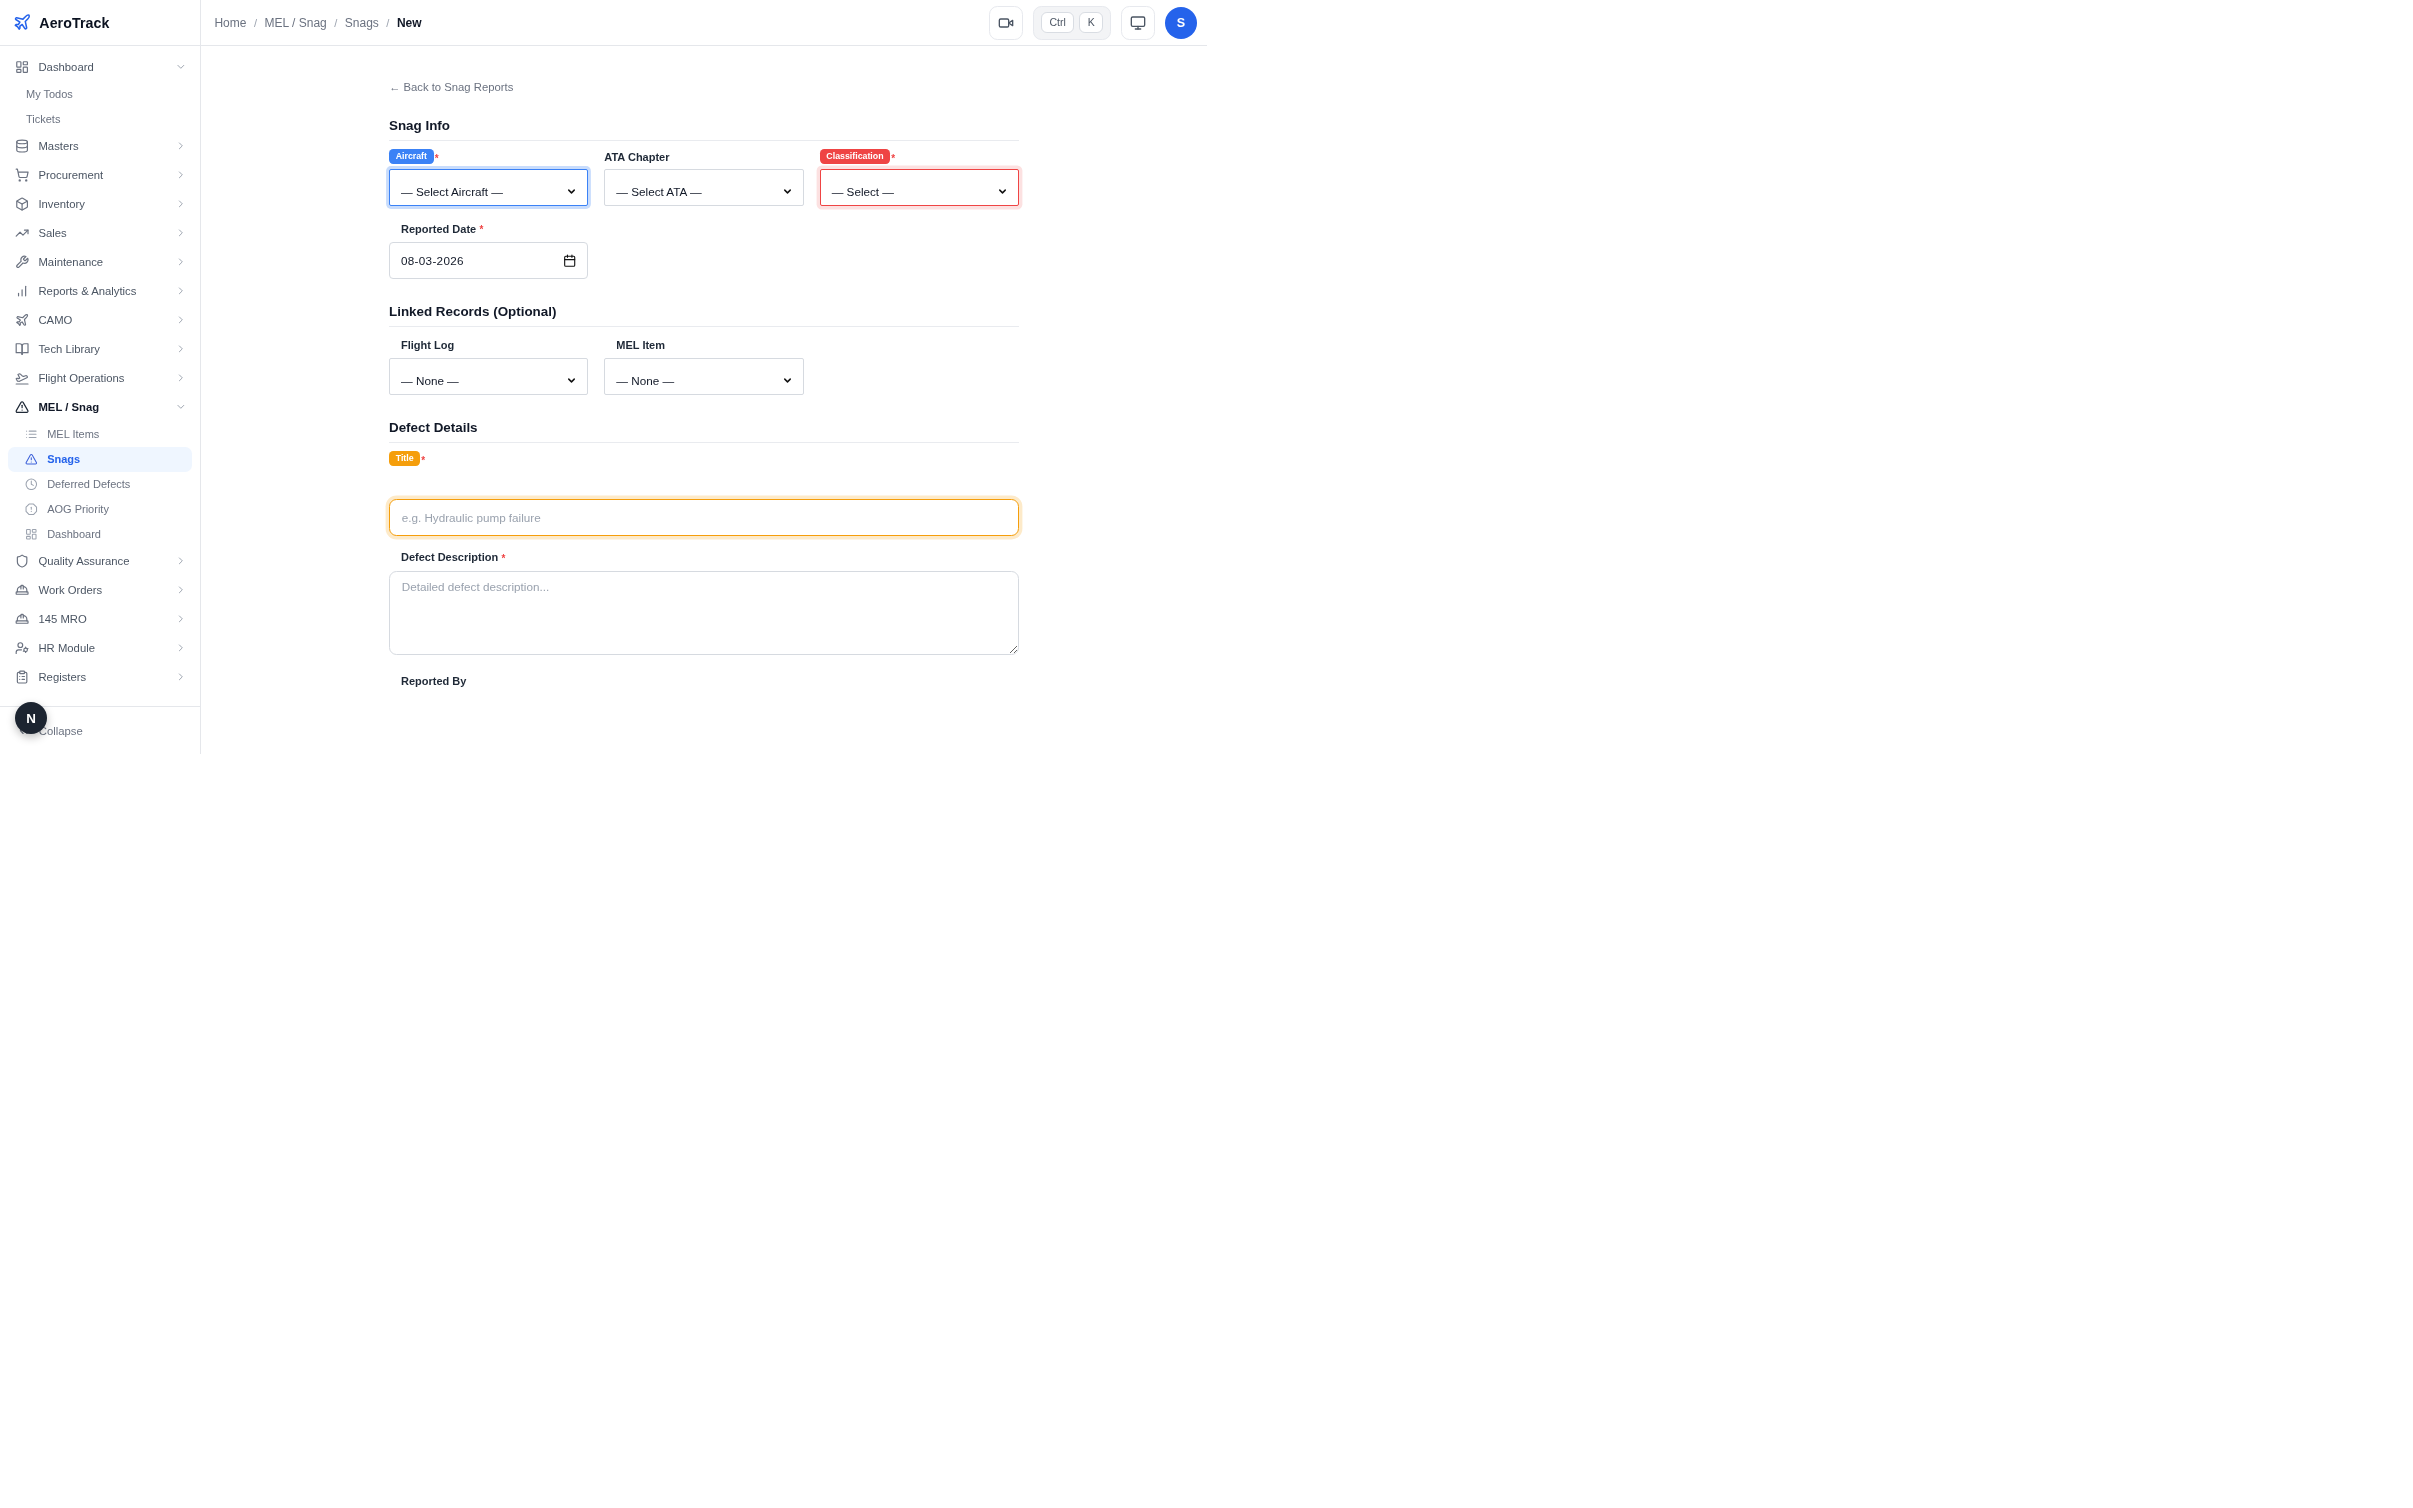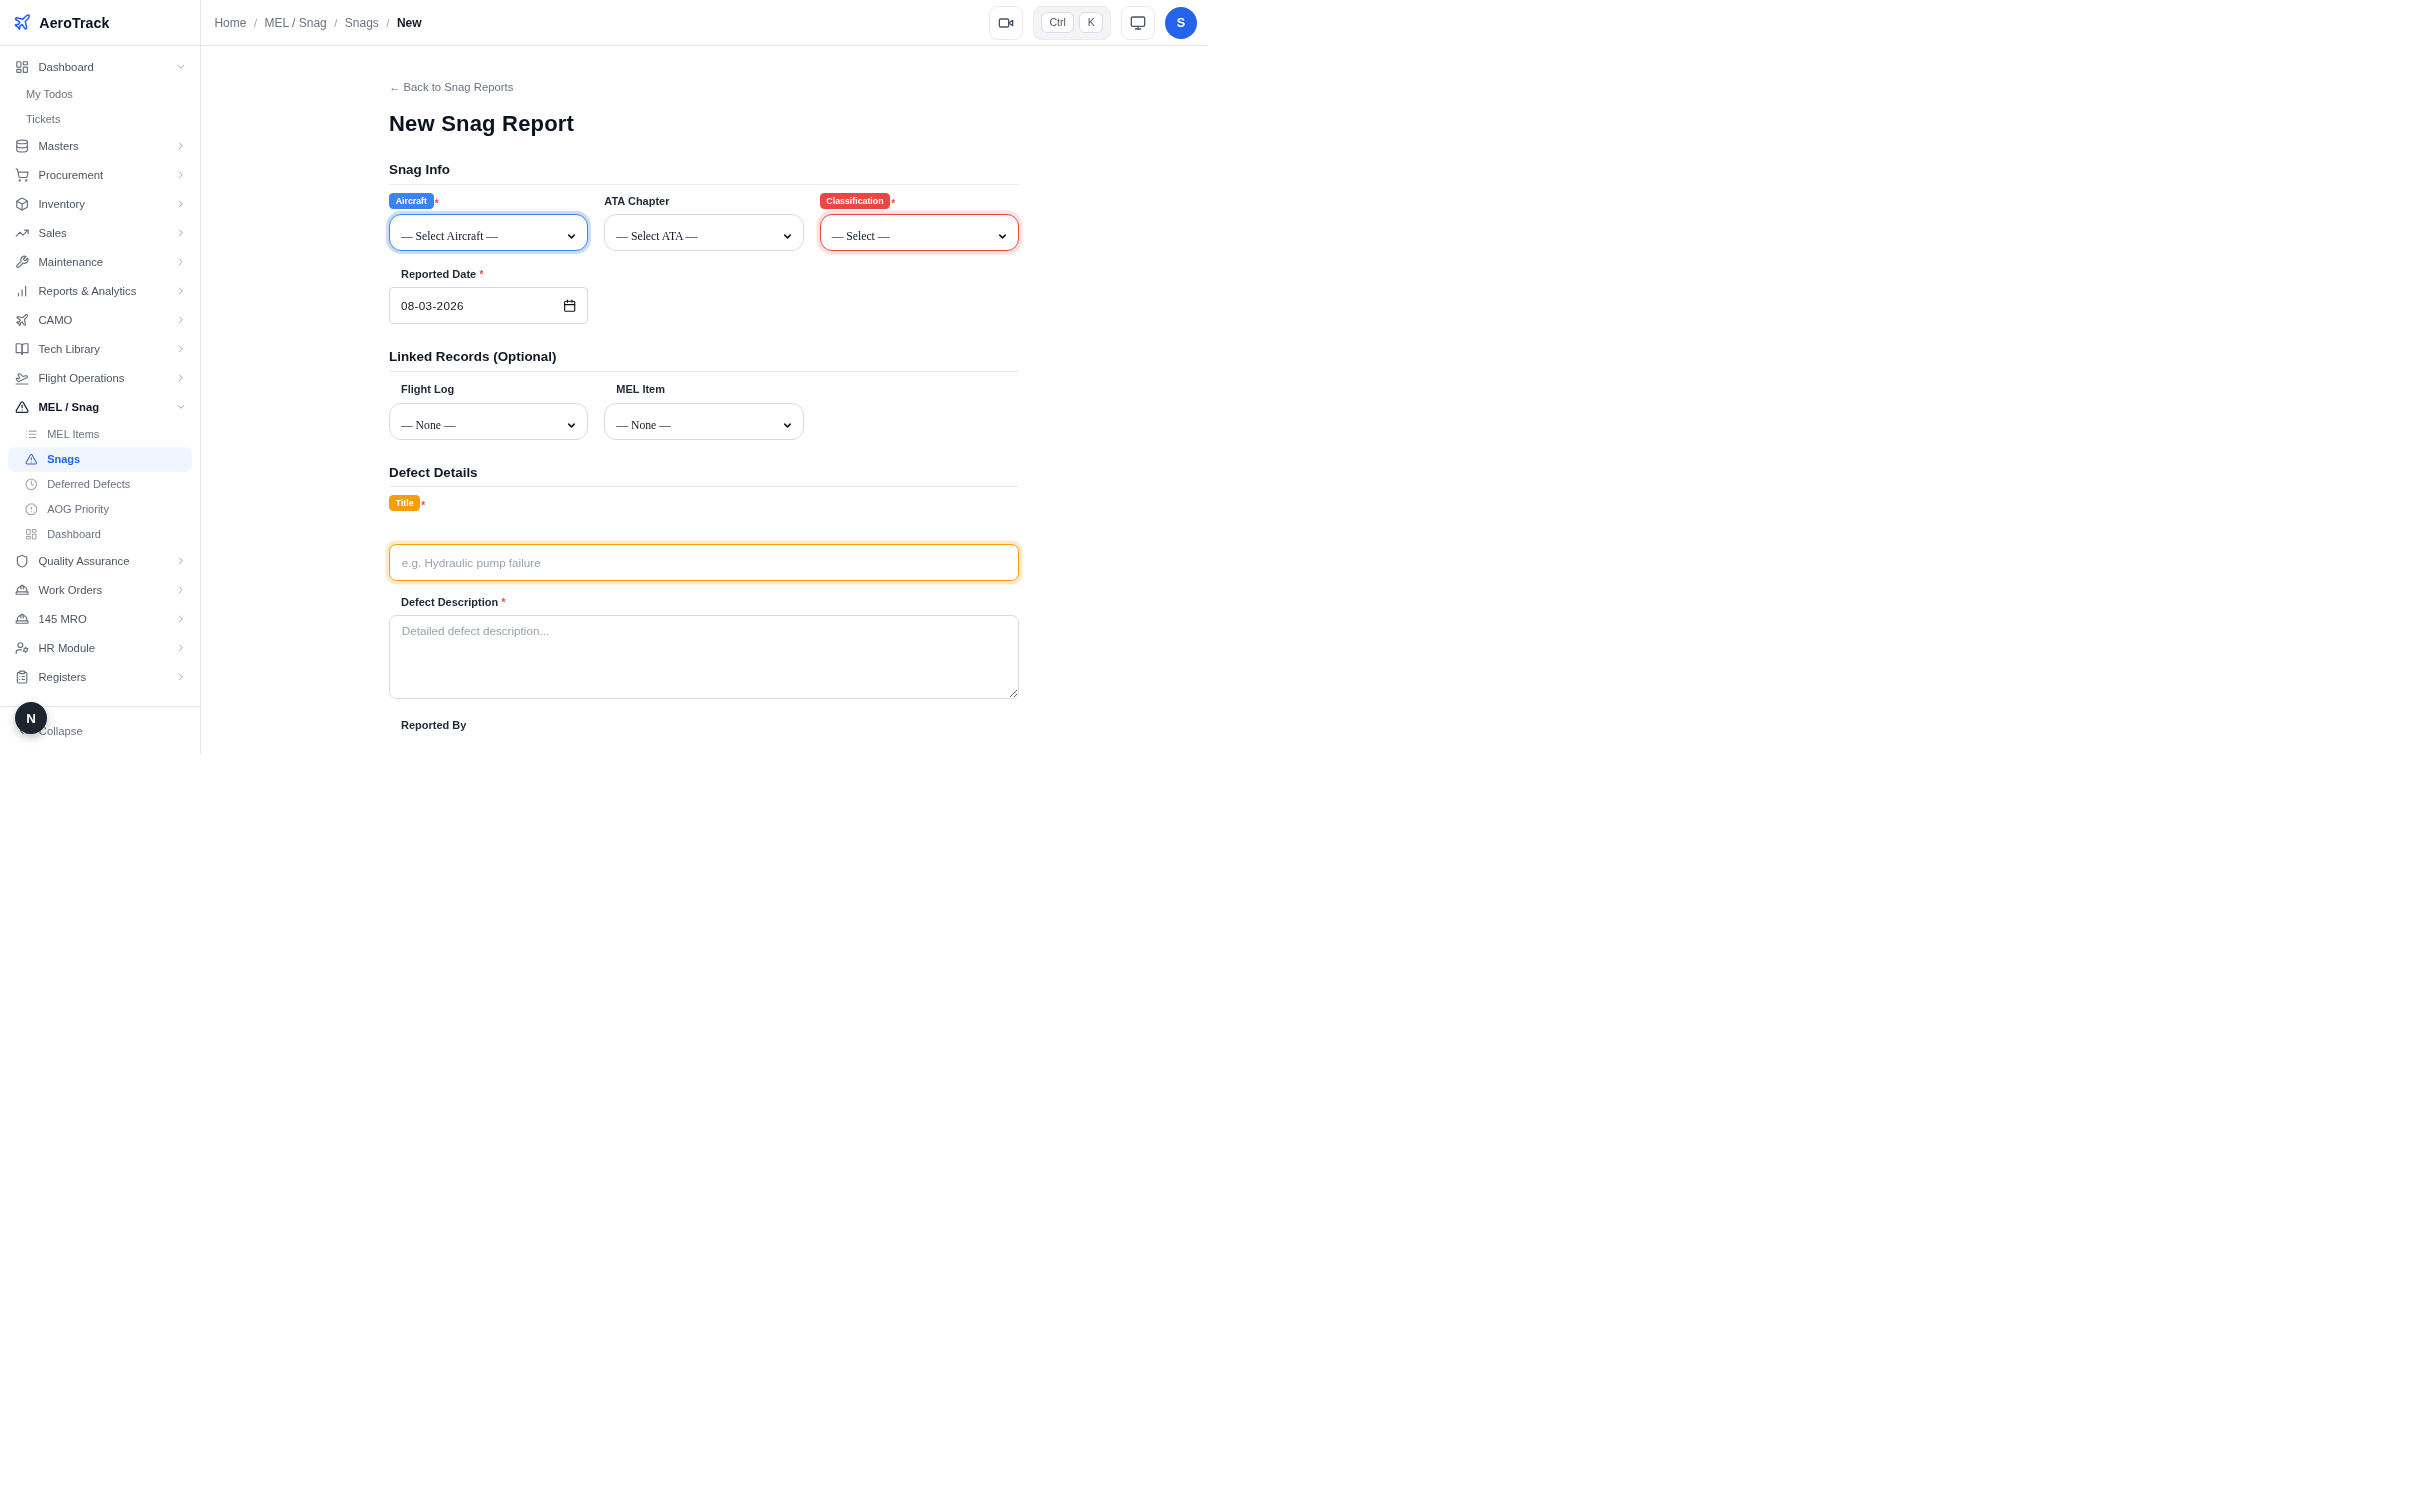--- a/index.html
+++ b/index.html
@@ -61,21 +61,21 @@
   .grid3 { display:grid; grid-template-columns:repeat(3, 1fr); column-gap:16px; }
   .chip-row { display:flex; align-items:flex-end; gap:1px; height:16px; margin-top:7.5px; margin-bottom:5px; }
   .badge { display:inline-block; font-size:8.8px; font-weight:700; color:#fff; padding:2.5px 6.7px 2.9px; border-radius:4.2px; line-height:1.15; position:relative; z-index:2; }
   .badge.blue { background:#3b82f6; }
   .badge.red { background:#ef4444; }
   .badge.green { background:#10b981; }
   .badge.orange { background:#f59e0b; }
   .field-label { font-size:11px; font-weight:700; color:#1f2937; line-height:13.4px; }
   .req { color:#ef4444; font-weight:700; font-size:10px; }
 
-  .sel { height:37px; border:0.8px solid #d6dae0; border-radius:12px; background:#fff; display:flex; align-items:center; justify-content:space-between; padding:8px 10px 0 11px; font-size:11.7px; color:#111827; cursor:pointer;font-family:Liberation Serif, serif; }
+  .sel { height:37px; border:0.8px solid #d6dae0; border-radius:2px; background:#fff; display:flex; align-items:center; justify-content:space-between; padding:8px 10px 0 11px; font-size:11.7px; color:#111827; cursor:pointer; }
   .sel svg { width:11px; height:11px; color:#111; flex:none; }
   .sel.ring-blue { border:1.7px solid #3b82f6; box-shadow:0 0 0 2.9px rgba(59,130,246,.28); }
   .sel.ring-red  { border:1.7px solid #ef4444; box-shadow:0 0 0 3.4px rgba(239,68,68,.16); }
 
   .date-input { height:37px; border:0.8px solid #d6dae0; border-radius:4px; background:#fff; display:flex; align-items:center; justify-content:space-between; padding:0 11px; font-size:11.7px; color:#111827; letter-spacing:0.3px; cursor:text; }
   .date-input svg { width:13.4px; height:13.4px; color:#111; }
 
   .text-input { width:100%; height:37px; border:0.8px solid #d6dae0; border-radius:7.5px; padding:0 11.7px; font-size:11.7px; color:#111827; font-family:"Liberation Sans", sans-serif; outline:none; background:#fff;margin-top:28px; }
   .text-input::placeholder, textarea::placeholder { color:#9aa2ae; }
   .text-input.ring-orange { border:1.7px solid #f59e0b; box-shadow:0 0 0 3.4px rgba(245,158,11,.22); }
@@ -382,21 +382,20 @@
         <div class="avatar">
           <span>S</span>
         </div>
       </div>
     </header>
 
     <div class="content">
       <div class="form-col">
 
         <span class="back-link">← Back to Snag Reports</span>
-        <h1 class="page-title">New Snag Report</h1>
 
         
         <div class="section-head">Snag Info</div>
 
         <div class="grid3">
           <div>
             <div class="chip-row">
               <span class="badge blue">Aircraft</span>
               <span class="req">*</span>
             </div>

